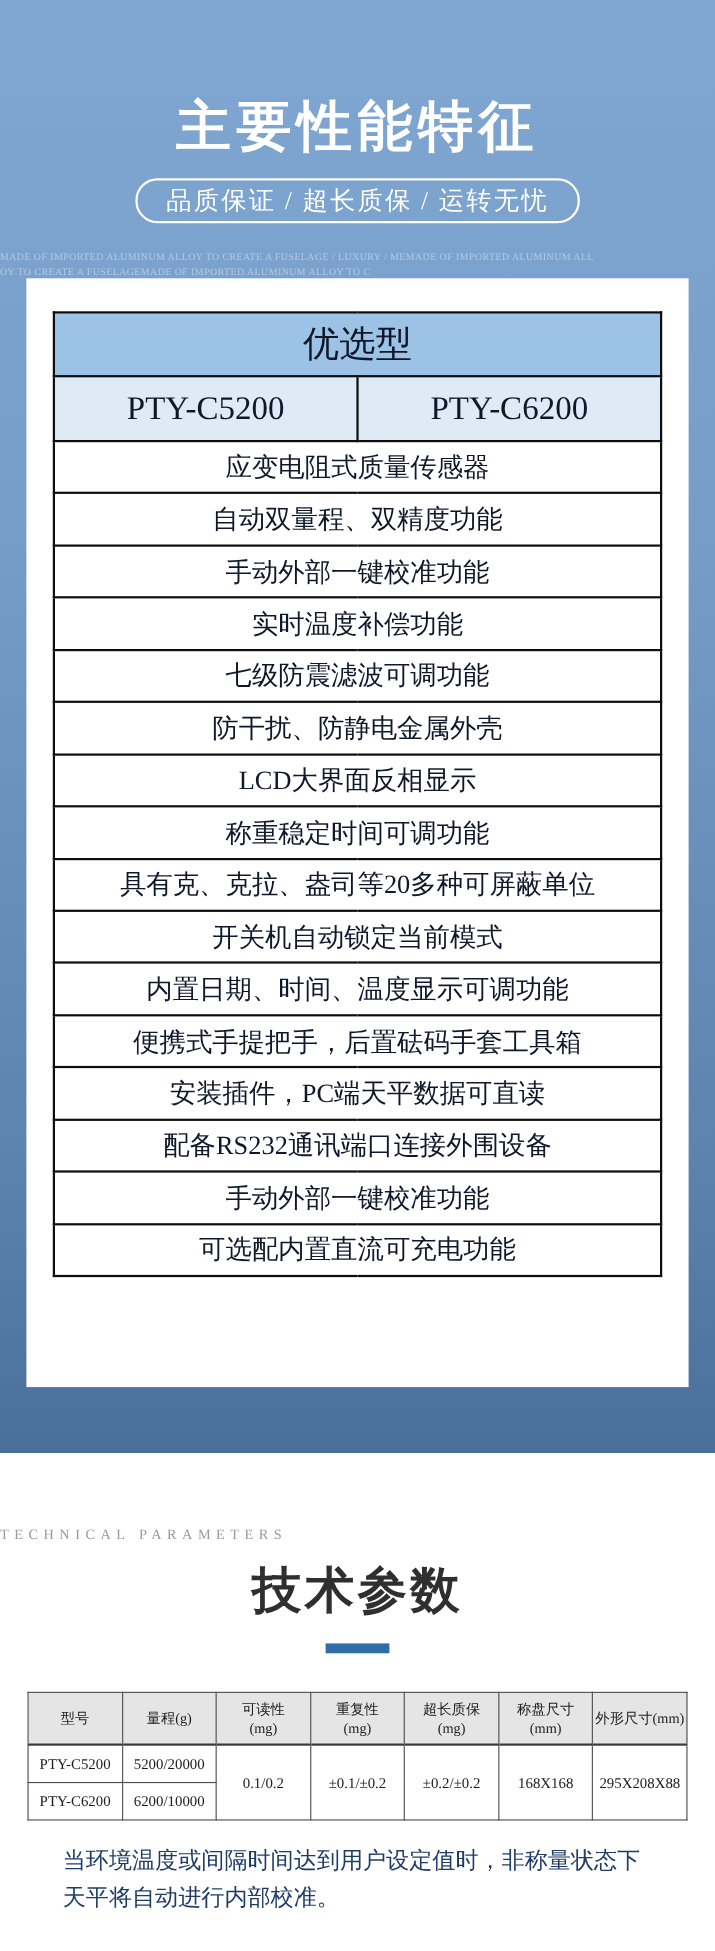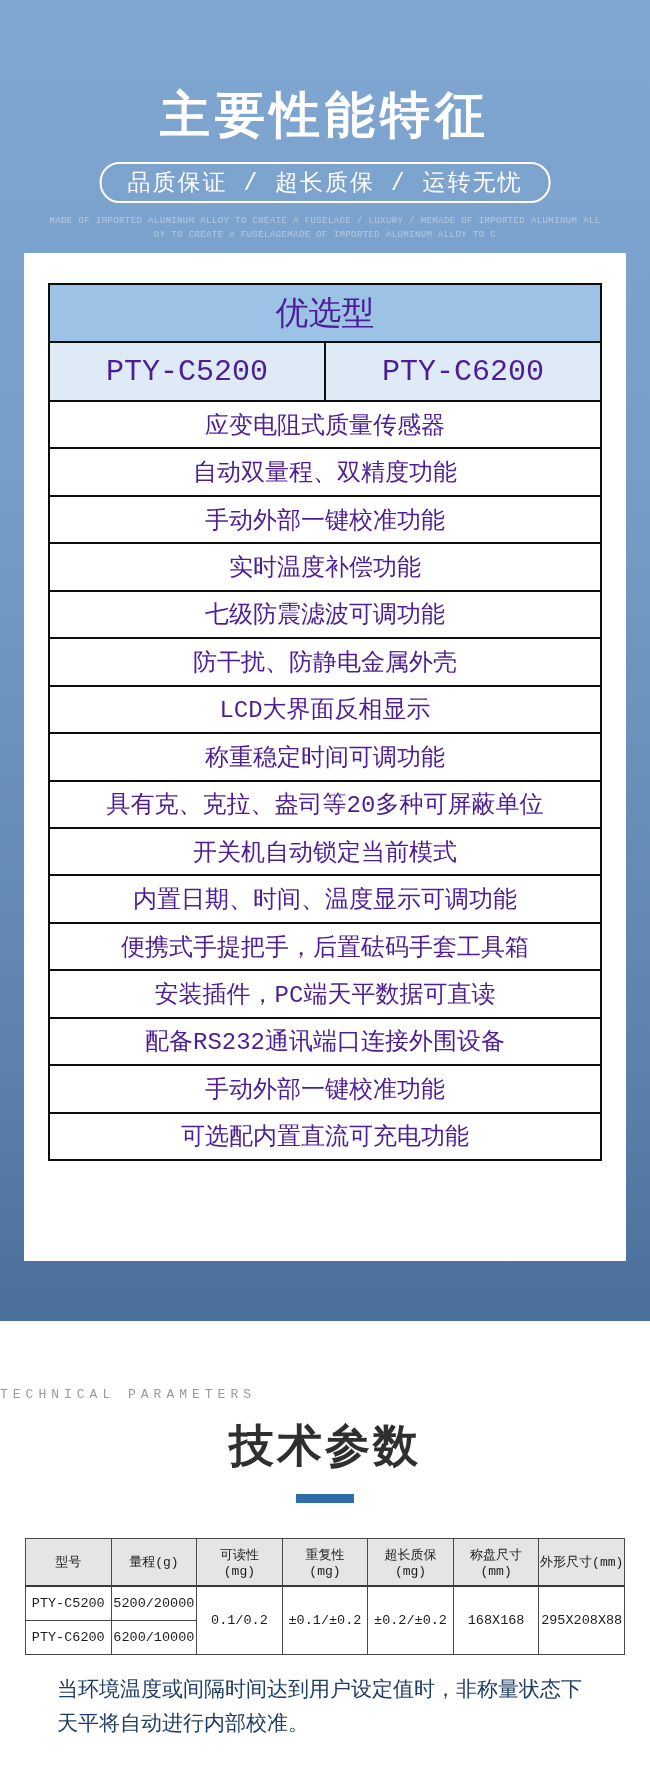--- a/index.html
+++ b/index.html
@@ -1,33 +1,33 @@
 <!DOCTYPE html>
 <html><head>
 <meta charset="utf-8">
 <style>
   html,body{margin:0;padding:0;background:#fff;}
   .page{position:relative;width:650px;height:1774px;overflow:hidden;background:#ffffff;
-        font-family:Liberation Mono, monospace;}
+        font-family:Liberation Serif, serif;}
 
   
   .hero{position:absolute;top:0;left:0;width:650px;height:1321px;
         background:linear-gradient(180deg,#80a7d1 0%,#779ec8 35%,#5c82ad 80%,#4a6f9b 100%);}
   .hero-title{position:absolute;top:82px;left:0;width:100%;margin:0;text-align:center;
         color:#ffffff;font-size:50px;font-weight:bold;letter-spacing:5px;}
   .badge{position:absolute;top:162px;left:50%;transform:translateX(-50%);
         border:2px solid #ffffff;border-radius:20px;padding:3px 26px;
         color:#ffffff;font-size:23px;letter-spacing:2px;white-space:nowrap;}
-  .watermark{position:absolute;top:214px;left:0;width:100%;text-align:center;
+  .watermark{position:absolute;top:226px;left:0;width:100%;text-align:left;
         color:rgba(255,255,255,0.42);font-size:9px;line-height:14px;letter-spacing:0.4px;}
 
   
   .panel{position:absolute;top:253px;left:24px;width:602px;height:1008px;background:#ffffff;}
   .ftable{position:absolute;top:30px;left:24px;width:554px;height:878px;
-        border-collapse:collapse;table-layout:fixed;color:#4c1d95;}
+        border-collapse:collapse;table-layout:fixed;color:#0f172a;}
   .ftable td{border:2px solid #0d0d0d;text-align:center;vertical-align:middle;padding:0;}
   .f-head td{background:#9cc3e5;font-size:33px;height:56px;}
   .f-model td{background:#deeaf6;font-size:30px;height:57px;}
   .f-row td{font-size:24px;}
 
   
   .tech{position:absolute;top:1321px;left:0;width:650px;height:453px;background:#ffffff;}
   .eyebrow{position:absolute;top:66px;left:0;width:100%;text-align:left;
         color:#9a9a9a;font-size:13px;letter-spacing:5px;}
   .tech-title{position:absolute;top:95px;left:0;width:100%;margin:0;text-align:center;

